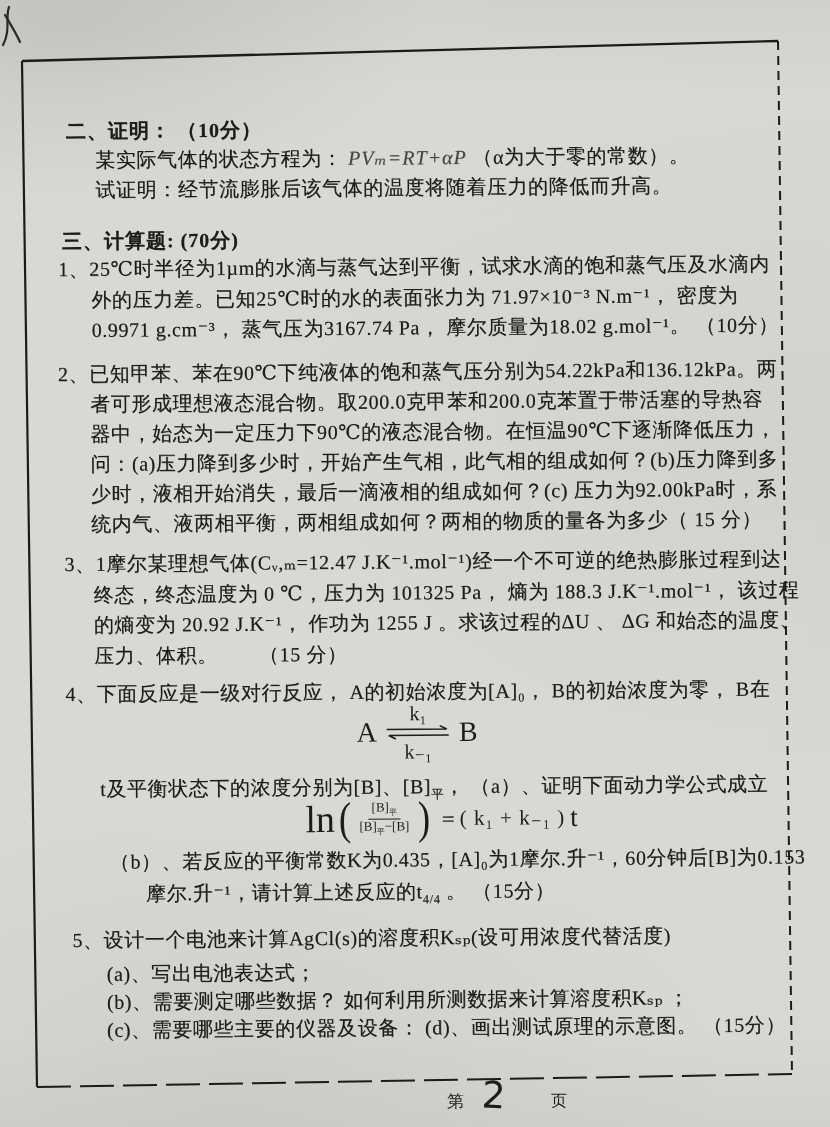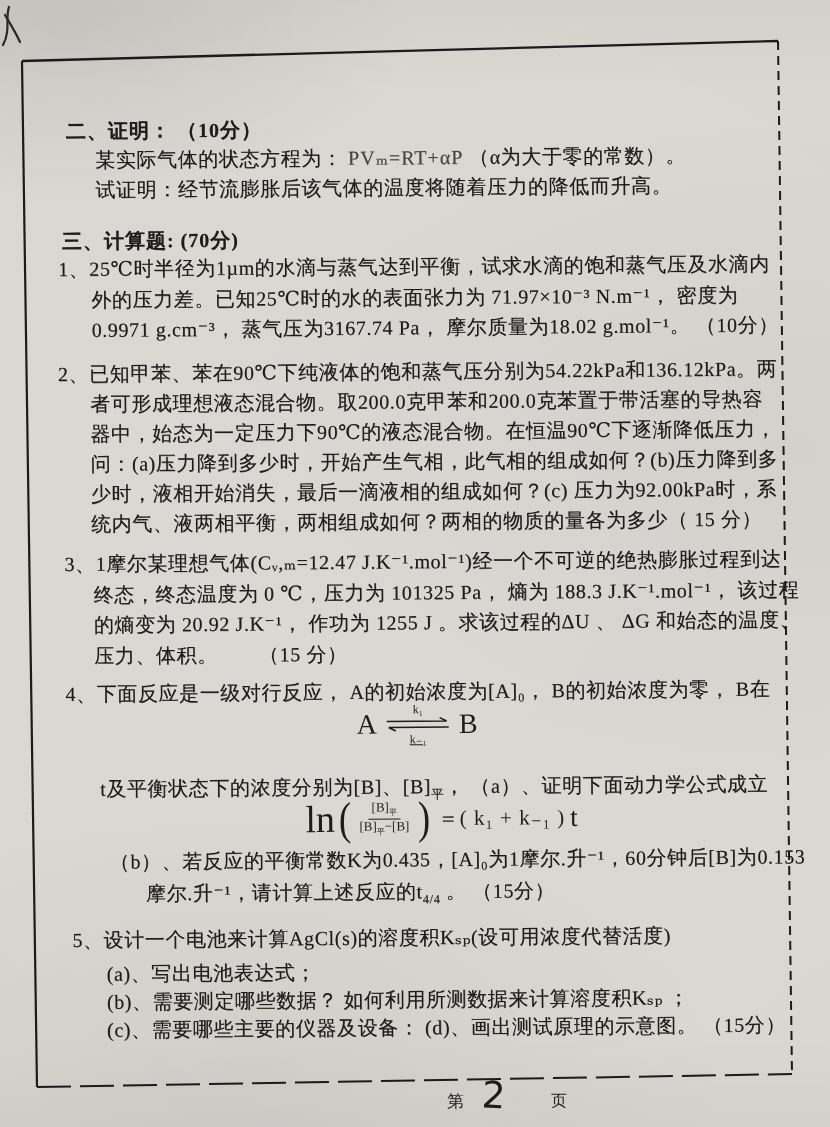--- a/index.html
+++ b/index.html
@@ -17,28 +17,28 @@
       radial-gradient(700px 400px at 30% 95%, rgba(0,0,0,0.04), transparent 70%),
       radial-gradient(1000px 900px at 50% 50%, rgba(255,255,255,0.05), transparent 80%),
       linear-gradient(180deg, rgba(0,0,0,0.03), rgba(0,0,0,0) 8%, rgba(0,0,0,0) 92%, rgba(0,0,0,0.03));
   }
   #content{position:absolute;inset:0;transform:rotate(-0.45deg);transform-origin:70px 130px;}
   .line{
     position:absolute;font-size:20px;white-space:nowrap;letter-spacing:0.6px;
     text-shadow:0.3px 0.3px 0.6px rgba(25,25,25,0.5);
   }
   .heading{font-weight:bold;letter-spacing:1px;}
-  .eq-inline{letter-spacing:1px;opacity:0.78;}
+  .eq-inline{letter-spacing:1px;opacity:0.78;font-style:italic;}
   
   .rxn{position:absolute;display:flex;align-items:center;gap:8px;}
   .rxn .big{font-size:28px;letter-spacing:0;}
   .rxn .stack{display:flex;flex-direction:column;align-items:center;line-height:1;}
-  .rxn .kf,.rxn .kr{font-size:12px;letter-spacing:0;}
+  .rxn .kf,.rxn .kr{font-size:20px;letter-spacing:0;}
   .rxn .kf{margin-bottom:1px;}
-  .rxn .kr{margin-top:1px;text-decoration:underline;}
+  .rxn .kr{margin-top:1px;}
   
   .lnf{position:absolute;display:flex;align-items:center;gap:2px;}
   .lnf .ln{font-size:38px;letter-spacing:0;line-height:1;}
   .lnf .bigp{font-size:46px;font-weight:300;line-height:1;transform:scaleX(0.8);}
   .lnf .frac{display:inline-flex;flex-direction:column;align-items:center;line-height:1.15;padding:0 2px;}
   .lnf .num,.lnf .den{font-size:13px;letter-spacing:0;padding:0 3px;text-align:center;}
   .lnf .num{border-bottom:1.6px solid #1d1c1a;padding-bottom:1px;}
   .lnf .rhs{font-size:21px;letter-spacing:1px;margin-left:4px;}
   .lnf .tvar{font-size:27px;margin-left:3px;}
   sub{font-size:0.62em;}

